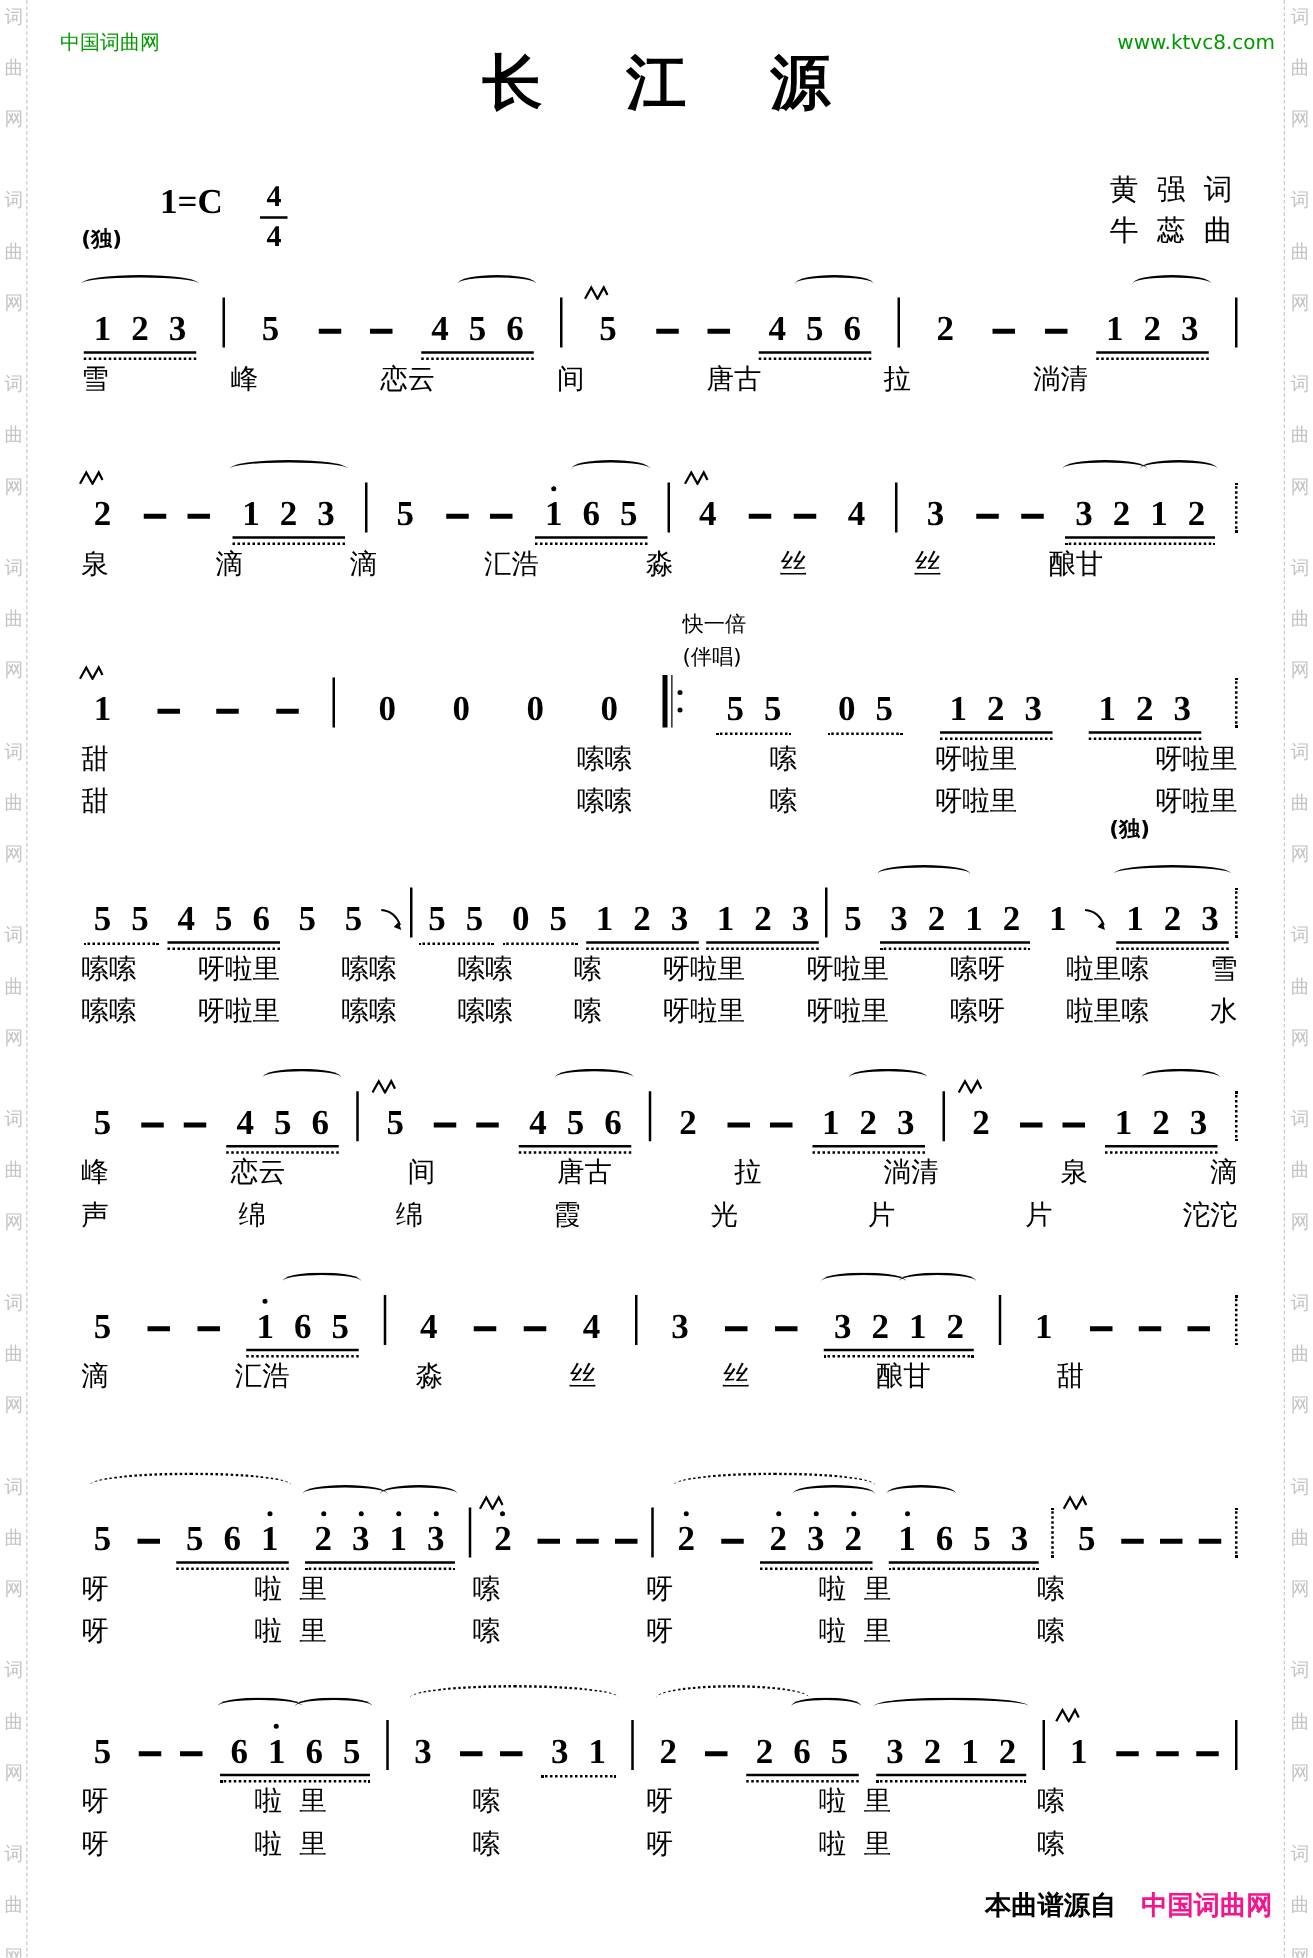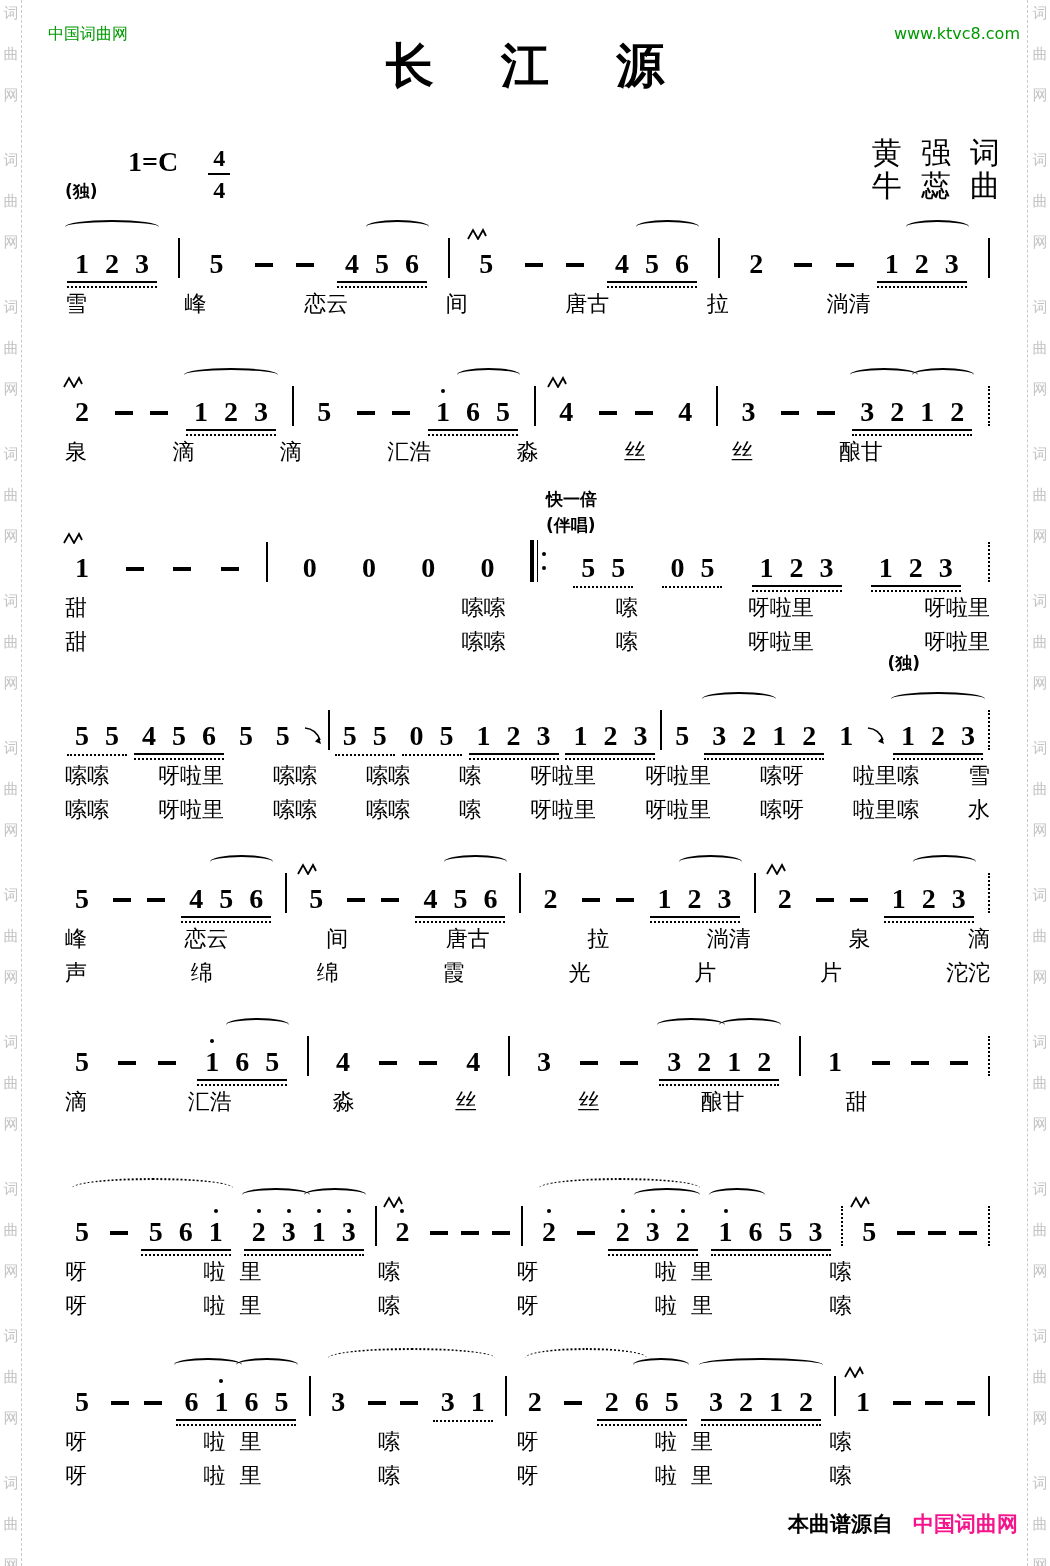--- a/index.html
+++ b/index.html
@@ -25,30 +25,30 @@
   #title{position:absolute;left:0;top:34px;width:100%;text-align:center;
          font-family:"Liberation Serif","DejaVu Serif",serif;font-weight:bold;font-size:48px;
          letter-spacing:1.4em;padding-left:1.4em;box-sizing:border-box}
   #keyrow{position:absolute;left:128px;top:146px;display:flex;align-items:flex-start;
           font-family:"Liberation Serif","DejaVu Serif",serif;font-weight:bold}
   #key-sig{font-size:28px}
   .meter{display:inline-flex;flex-direction:column;align-items:center;margin-left:30px;
          font-size:24px;line-height:1}
   .meter .num{border-bottom:2px solid #000;padding:0 5px 3px}
   .meter .den{padding-top:3px}
-  #credits{position:absolute;right:50px;top:136px;text-align:right;font-size:30px;line-height:33px;white-space:pre}
+  #credits{position:absolute;right:64px;top:136px;text-align:right;font-size:23px;line-height:33px;white-space:pre}
 
   
   .system{position:absolute;left:65px;width:925px}
   .s1{top:180px}.s2{top:358px}.s3{top:488px}.s4{top:652px}
   .s5{top:845px}.s6{top:1008px}.s7{top:1178px}.s8{top:1348px}
   .sys-label{height:30px;font-size:17px;font-weight:bold}
   .sys-label.right{position:absolute;right:70px;top:0;height:auto}
   .s4 .notes-row{margin-top:30px}
-  .tempo{position:absolute;left:52%;font-size:17px;font-weight:bold}
+  .tempo{position:absolute;left:52%;font-size:17px;font-weight:normal}
   .tempo.t2{top:26px}
   .s3 .notes-row{margin-top:26px}
 
   .notes-row{position:relative;display:flex;justify-content:space-between;align-items:flex-end;
              height:68px;padding-top:20px;box-sizing:border-box}
   .tok{position:relative;display:inline-flex;align-items:flex-end;padding:0 2px}
   .ch{position:relative;display:inline-block;margin:0 8px;
       font-family:"Liberation Serif","DejaVu Serif",serif;font-weight:bold;font-size:28px;line-height:1}
   .ch .dot{position:absolute;top:-9px;left:50%;width:4px;height:4px;margin-left:-2px;
            border-radius:50%;background:#000}

